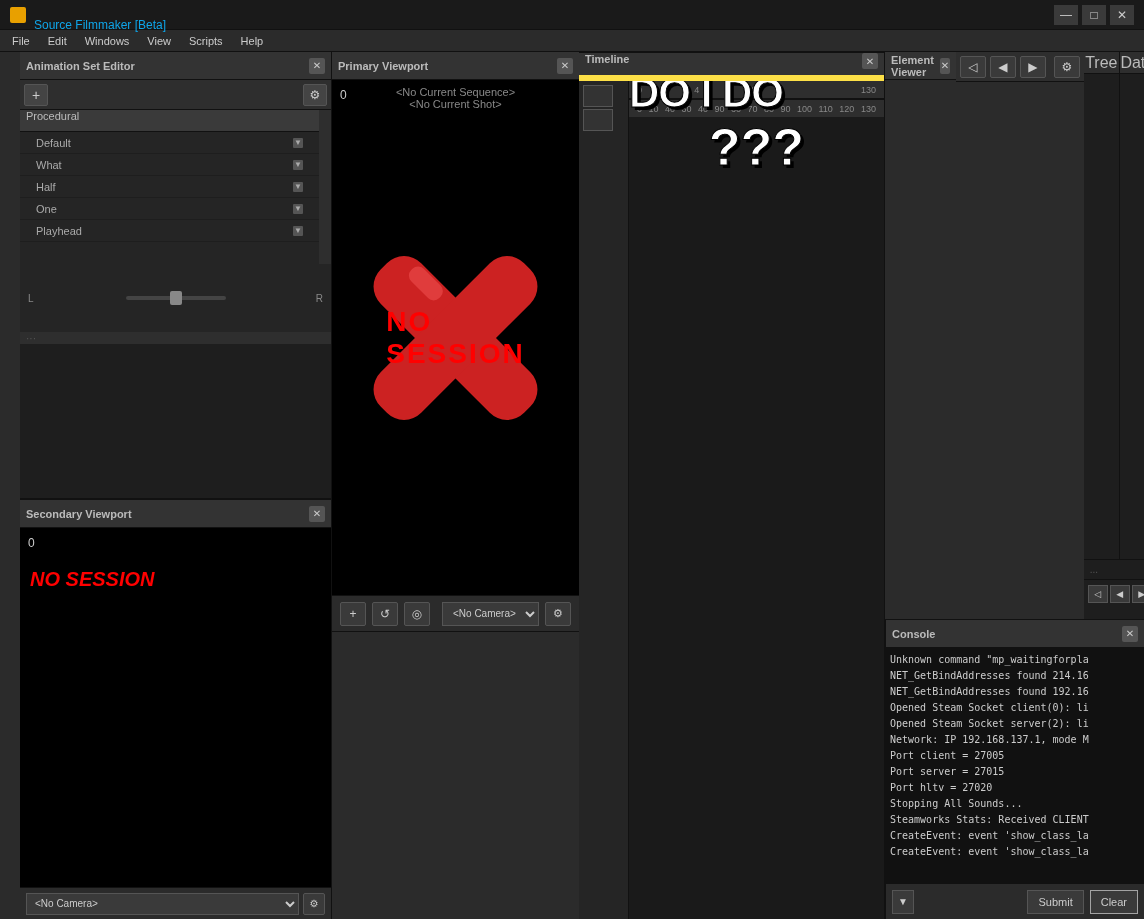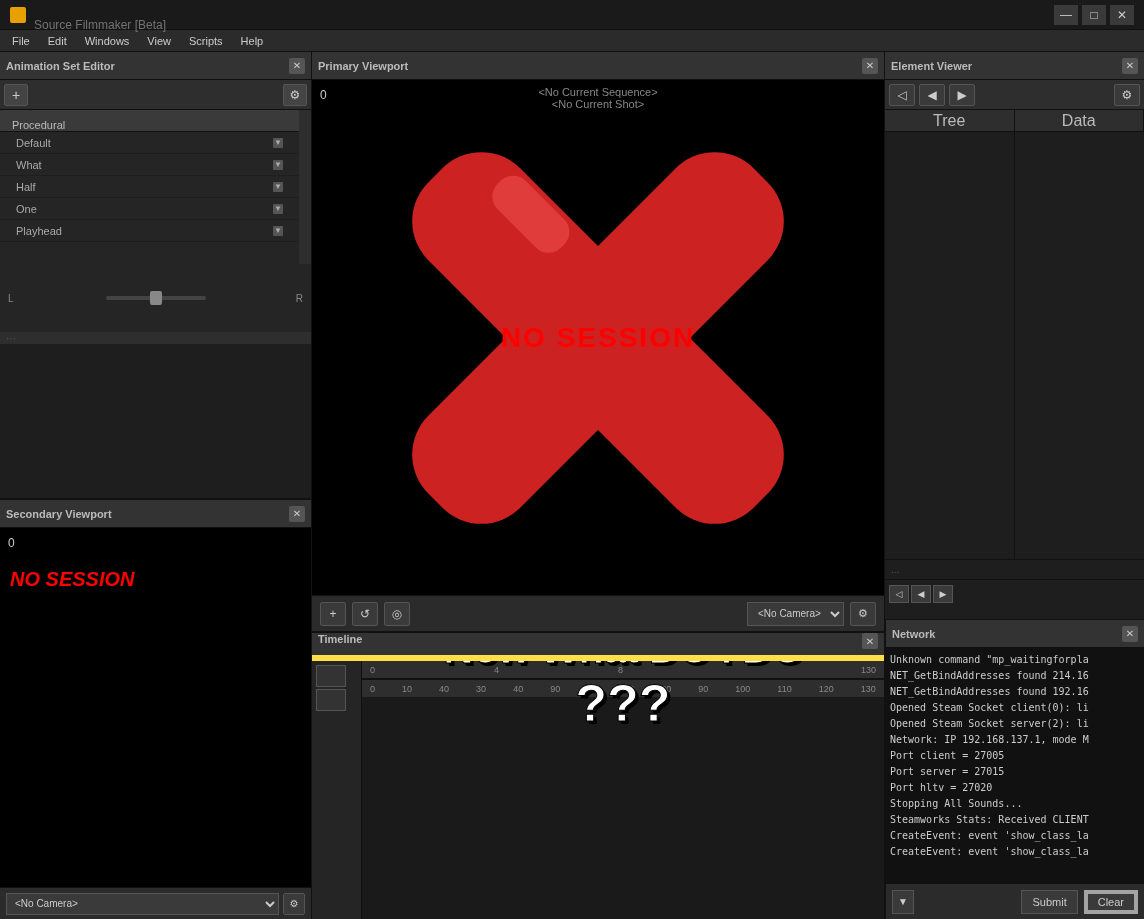--- a/index.html
+++ b/index.html
@@ -29,21 +29,21 @@
       align-items: center;
       gap: 8px;
     }
     #titlebar-icon {
       width: 16px;
       height: 16px;
       background: #e8a000;
       border-radius: 2px;
     }
     #titlebar-title {
-      color: #737373;
+      color: #0ea5e9;
       font-size: 12px;
       margin-top: 20px;
     }
     #titlebar-controls {
       display: flex;
       gap: 4px;
     }
     .title-btn {
       width: 24px;
       height: 20px;
@@ -82,20 +82,21 @@
       position: relative;
     }
 
     
     #left-panel {
       width: 312px;
       display: flex;
       flex-direction: column;
       background: #2b2b2b;
       border-right: 1px solid #111;
+      margin-left: 20px;
     }
 
     
     #animation-set-editor {
       flex: 1;
       display: flex;
       flex-direction: column;
       border-bottom: 1px solid #111;
     }
     .panel-header {
@@ -172,22 +173,22 @@
       overflow-y: auto;
     }
     #ase-scrollbar-v {
       width: 12px;
       background: #2e2e2e;
     }
     .procedural-header {
       height: 22px;
       background: #3a3a3a;
       display: flex;
-      align-items: flex-end;
-      padding: 0 12px;
+      align-items: flex-start;
+      padding: 0 6px;
       font-size: 11px;
       color: #bbb;
       border-bottom: 1px solid #111;
     }
     .procedural-item {
       height: 22px;
       display: flex;
       align-items: center;
       padding: 0 16px;
       font-size: 11px;
@@ -327,21 +328,21 @@
       align-items: center;
       justify-content: center;
       font-size: 10px;
       border-radius: 2px;
     }
 
     
     #center-panel {
       flex: 1;
       display: flex;
-      flex-direction: column;
+      flex-direction: row;
     }
 
     
     #primary-viewport {
       height: 580px;
       display: flex;
       flex-direction: column;
       border-bottom: 1px solid #111;
     }
     #primary-viewport-header {
@@ -713,37 +714,37 @@
       background: #3a3a3a;
       border: 1px solid #555;
       color: #ccc;
       cursor: pointer;
       font-size: 11px;
       height: 24px;
     }
     .console-clear-btn {
       padding: 2px 10px;
       background: #3a3a3a;
-      border: 4px solid #a3a3a3;
+      border: 1px solid #a3a3a3;
       color: #ccc;
       cursor: pointer;
       font-size: 11px;
       height: 24px;
     }
 
     
     #right-panel-layout {
       display: flex;
       flex-direction: column;
       height: 100%;
     }
     #ev-section {
       flex: 1;
       display: flex;
-      flex-direction: column;
+      flex-direction: row;
       min-height: 0;
     }
   </style>
 </head>
 <body>
 
 <div id="titlebar">
   <div id="titlebar-left">
     <div id="titlebar-icon"></div>
     <span id="titlebar-title">Source Filmmaker [Beta]</span>
@@ -964,21 +965,21 @@
               <button class="ev-bottom-btn">◁</button>
               <button class="ev-bottom-btn">◀</button>
               <button class="ev-bottom-btn">▶</button>
             </div>
           </div>
         </div>
       </div>
 
       <div id="console-panel">
         <div id="console-header">
-          <span class="panel-header-title">Network</span>
+          <span class="panel-header-title">Console</span>
           <button class="panel-close-btn">✕</button>
         </div>
         <div id="console-content">
 
         <div class="console-line">Unknown command "mp_waitingforpla</div>
             <div class="console-line">NET_GetBindAddresses found 214.16</div>
             <div class="console-line">NET_GetBindAddresses found 192.16</div>
             <div class="console-line">Opened Steam Socket client(0): li</div>
             <div class="console-line">Opened Steam Socket server(2): li</div>
             <div class="console-line">Network: IP 192.168.137.1, mode M</div>

